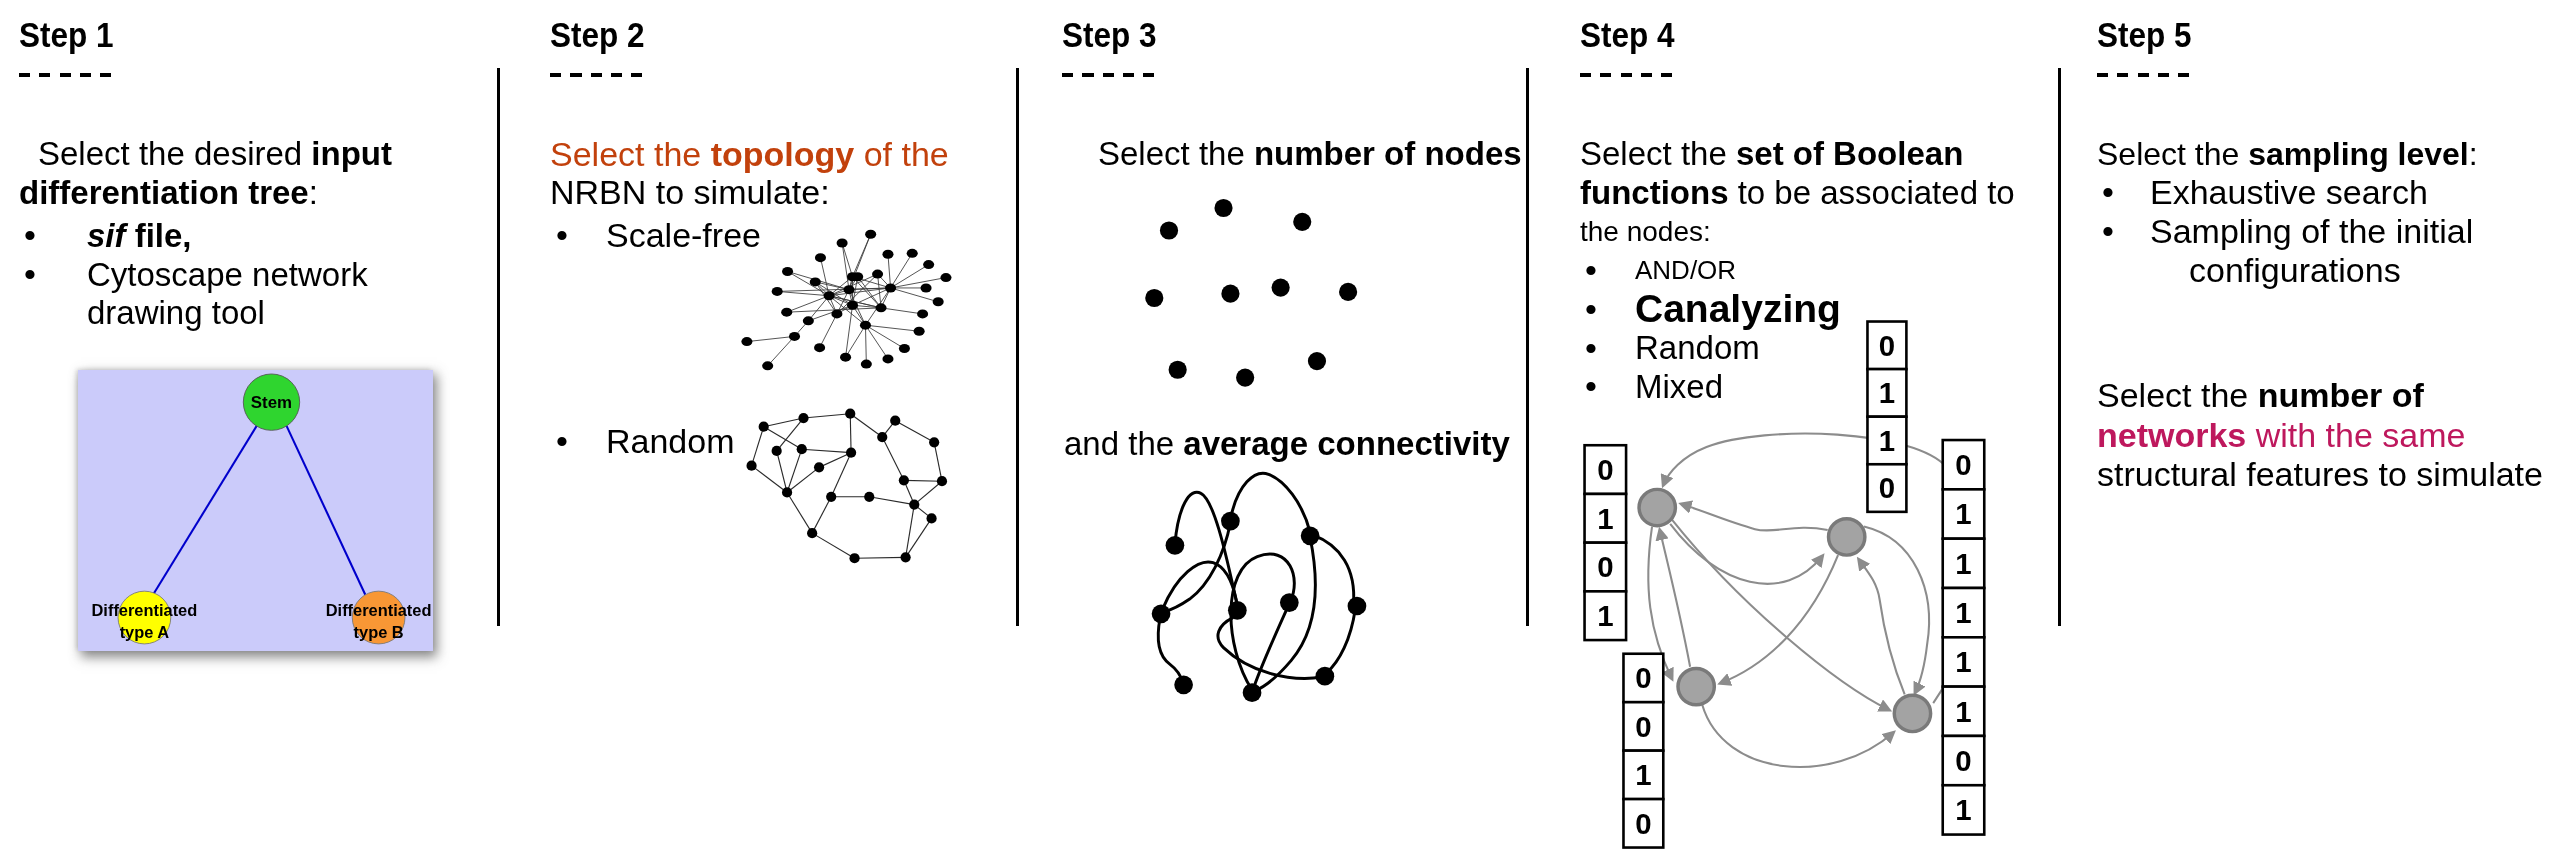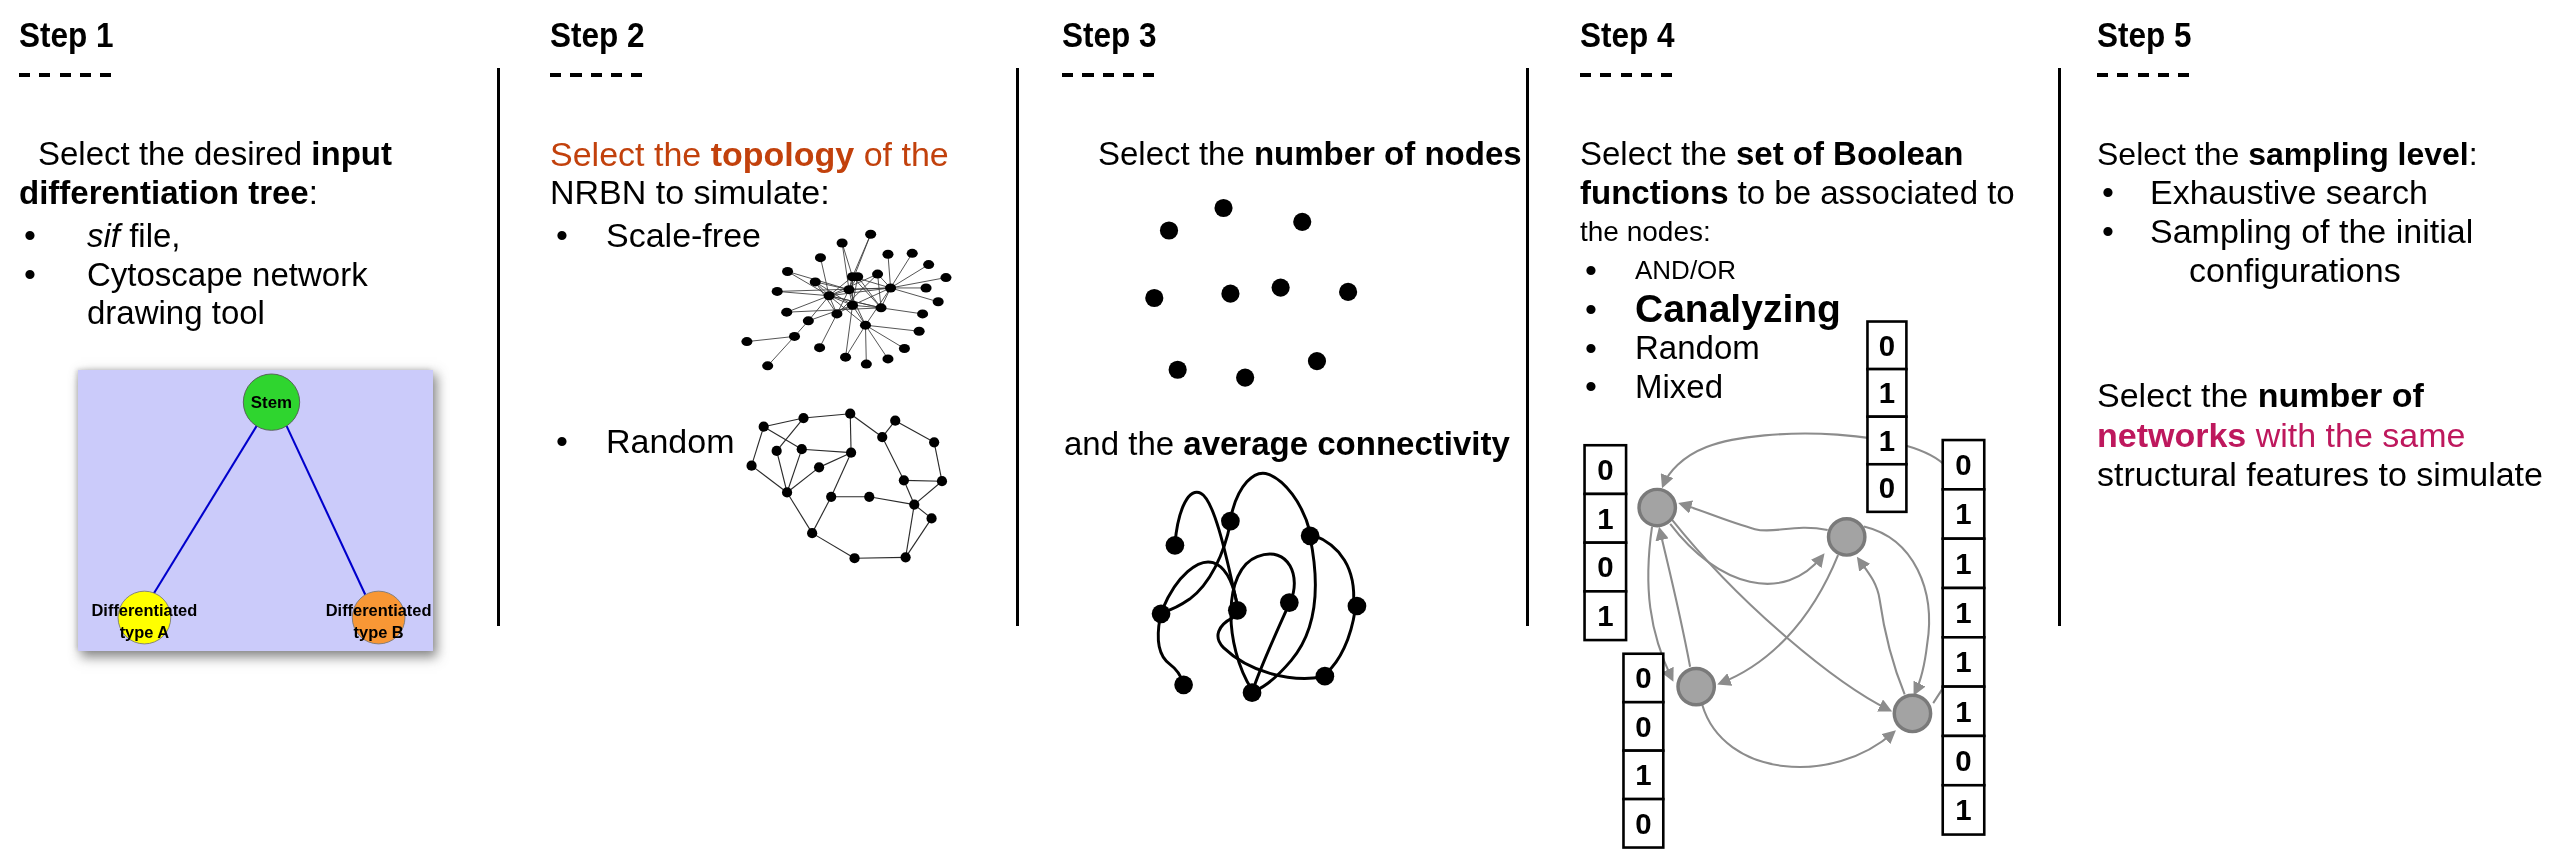--- a/index.html
+++ b/index.html
@@ -12,21 +12,21 @@
 <div class="dash" style="left:1580px;top:73px;width:93px;"></div>
 <div style="position:absolute;left:2097px;top:16.7px;font-size:35px;line-height:35px;white-space:nowrap;font-weight:bold;color:#000;transform:scaleX(0.90);transform-origin:0 0;">Step 5</div>
 <div class="dash" style="left:2097px;top:73px;width:93px;"></div>
 <div style="position:absolute;left:497px;top:68px;width:2.6px;height:558px;background:#000;"></div>
 <div style="position:absolute;left:1016px;top:68px;width:2.6px;height:558px;background:#000;"></div>
 <div style="position:absolute;left:1526px;top:68px;width:2.6px;height:558px;background:#000;"></div>
 <div style="position:absolute;left:2058px;top:68px;width:2.6px;height:558px;background:#000;"></div>
 <div style="position:absolute;left:19px;top:137px;font-size:33px;line-height:33px;white-space:nowrap;color:#000;margin-left:19px;">Select the desired <b>input</b></div>
 <div style="position:absolute;left:19px;top:176px;font-size:33px;line-height:33px;white-space:nowrap;color:#000;"><b>differentiation tree</b>:</div>
 <div style="position:absolute;left:24px;top:218px;font-size:34px;line-height:34px;white-space:nowrap;color:#000;">•</div>
-<div style="position:absolute;left:87px;top:219px;font-size:33px;line-height:33px;white-space:nowrap;color:#000;"><i>sif</i> file,</div>
+<div style="position:absolute;left:87px;top:219px;font-size:33px;line-height:33px;white-space:nowrap;color:#000;font-weight:bold;"><i>sif</i> file,</div>
 <div style="position:absolute;left:24px;top:257px;font-size:34px;line-height:34px;white-space:nowrap;color:#000;">•</div>
 <div style="position:absolute;left:87px;top:258px;font-size:33px;line-height:33px;white-space:nowrap;color:#000;">Cytoscape network</div>
 <div style="position:absolute;left:87px;top:296px;font-size:33px;line-height:33px;white-space:nowrap;color:#000;">drawing tool</div>
 <div style="position:absolute;left:78px;top:370px;width:355px;height:281px;background:#cbcbfa;box-shadow:3.5px 5.2px 11.2px 0.9px rgba(80,80,80,0.7),-1.7px -0.9px 4.3px rgba(130,130,130,0.30);"></div>
 <svg style="position:absolute;left:78px;top:370px;" width="355" height="281" viewBox="0 0 410 325">
 <line x1="208" y1="62" x2="86.5" y2="260" stroke="#0000cc" stroke-width="2.4"></line>
 <line x1="240.9" y1="64.6" x2="332" y2="260" stroke="#0000cc" stroke-width="2.4"></line>
 <circle cx="223.5" cy="37.2" r="32.6" fill="#2fd52f" stroke="#555" stroke-width="1"></circle>
 <circle cx="76.5" cy="286.3" r="30.5" fill="#ffff00" stroke="#777" stroke-width="1"></circle>
 <circle cx="347.4" cy="286.3" r="30.5" fill="#f89735" stroke="#777" stroke-width="1"></circle>

